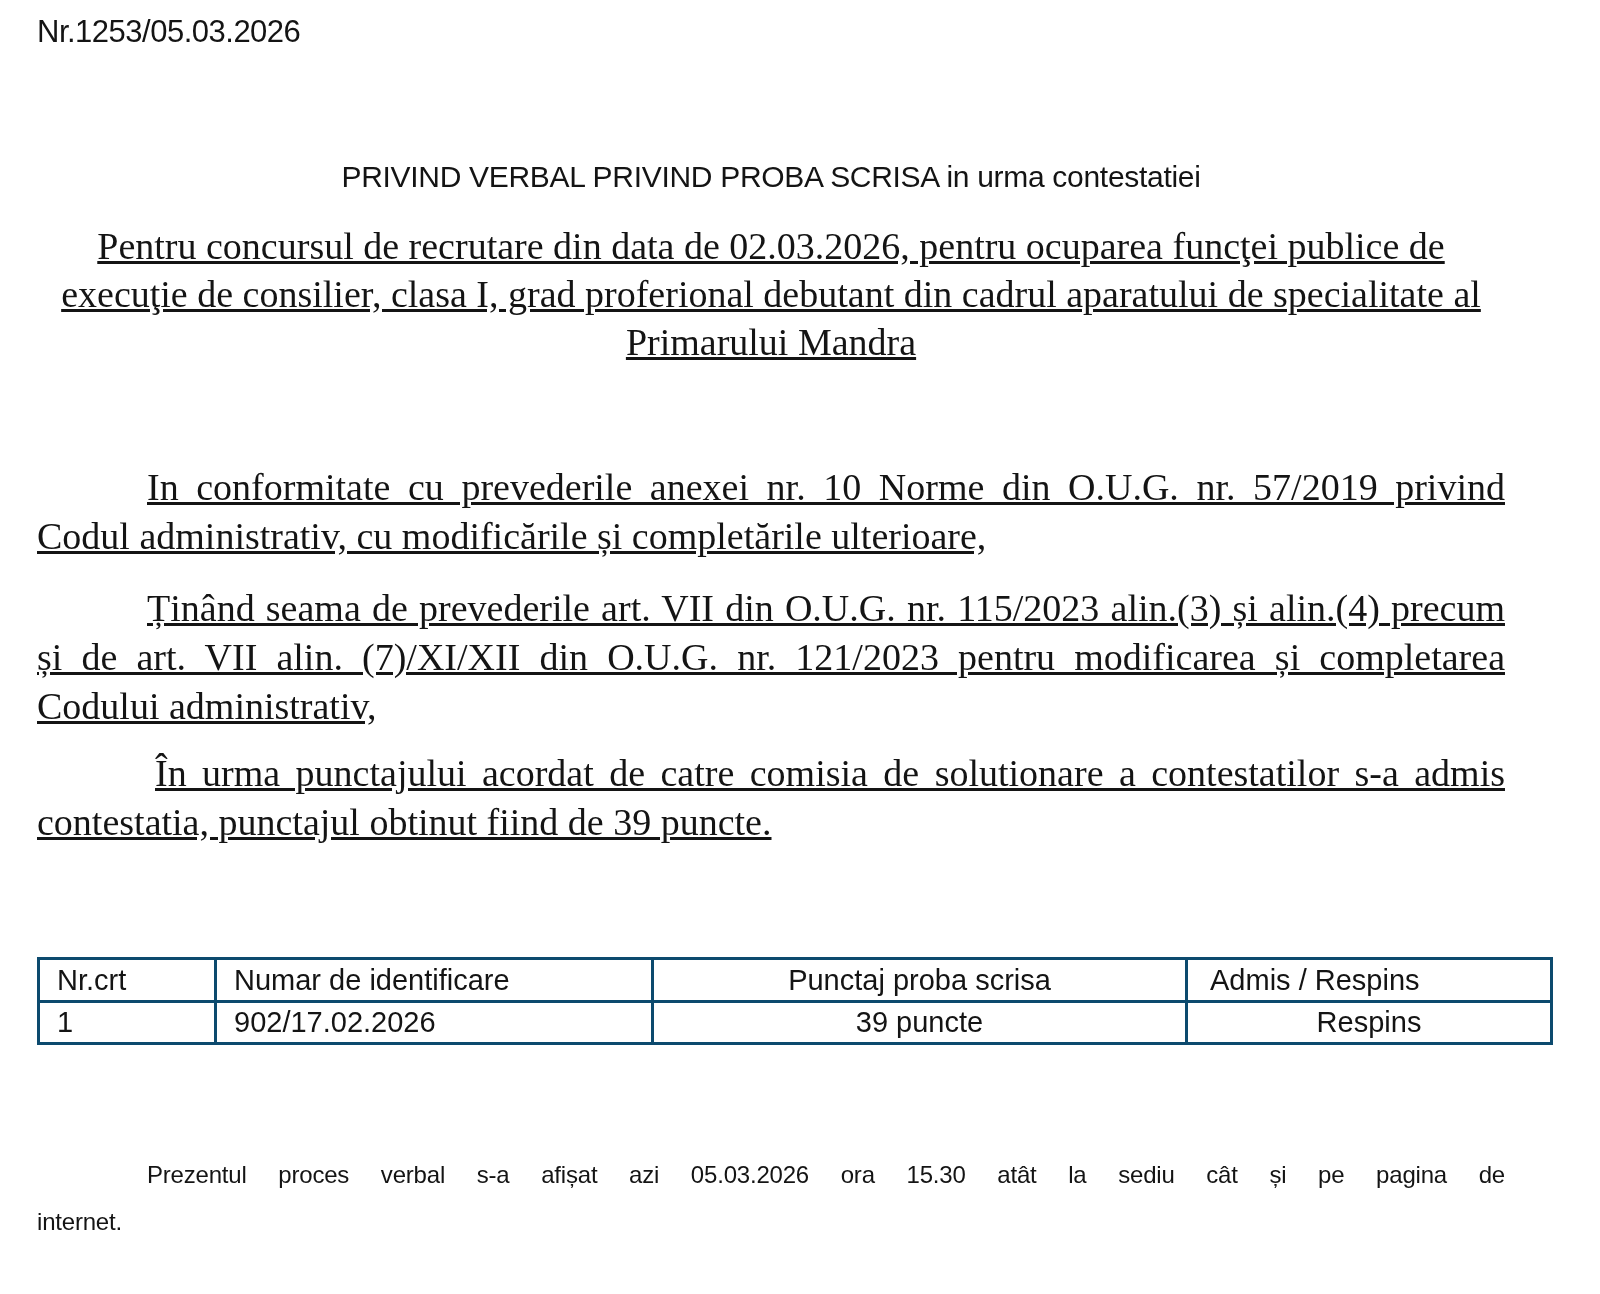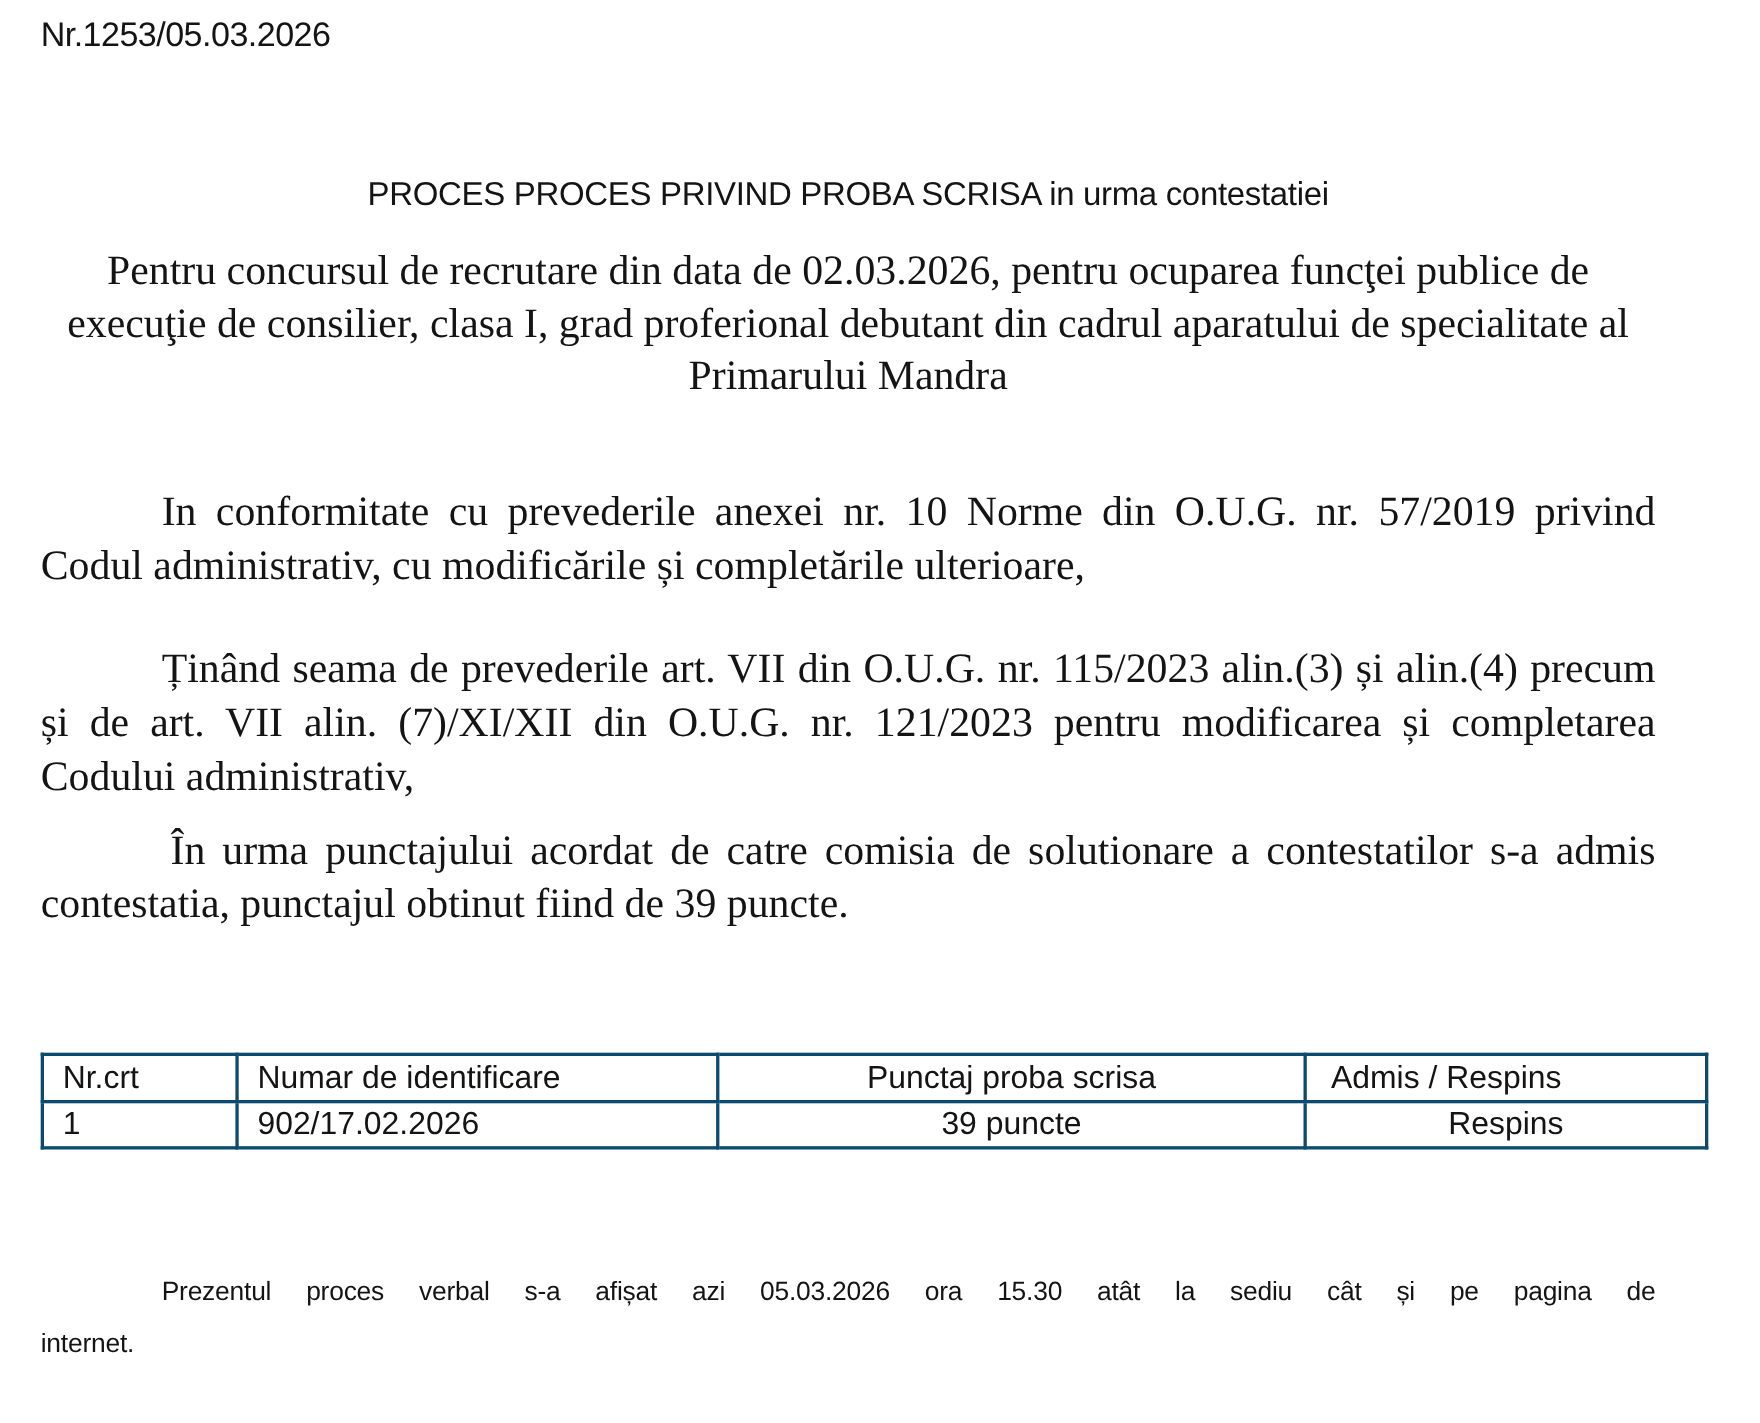--- a/index.html
+++ b/index.html
@@ -9,21 +9,21 @@
   }
   #page {
     position: relative;
     width: 1594px;
     height: 1294px;
     background: #ffffff;
     color: #141414;
     overflow: hidden;
   }
   .sans  { font-family: "Liberation Sans", sans-serif; }
-  .serif { font-family: "Liberation Serif", serif; }
+  .serif { font-family: "Liberation Serif", serif; text-decoration: underline; }
 
   .abs { position: absolute; }
 
   #ref-number {
     left: 37px; top: 12px;
     font-size: 31px;
     line-height: 40px;
     letter-spacing: -0.5px;
   }
   #doc-title {
@@ -48,21 +48,21 @@
 
   .jline {
     text-align: justify;
     text-align-last: justify;
     text-justify: inter-word;
   }
   .jline-first { padding-left: 110px; }
   .lline { text-align: left; text-align-last: left; }
 
   #para-intro  { top: 222px; line-height: 48px; }
-  #para-legal1 { top: 441px; }
+  #para-legal1 { top: 463px; }
   #para-legal2 { top: 584px; }
   #para-result { top: 749px; }
   #para-result .jline-first { padding-left: 118px; }
 
   #score-table {
     left: 37px; top: 957px;
     border-collapse: collapse;
     font-family: "Liberation Sans", sans-serif;
     font-size: 29px;
     color: #141414;
@@ -89,21 +89,21 @@
     letter-spacing: -0.2px;
   }
 </style>
 </head>
 <body>
 
 <div id="page">
 
   <div id="ref-number" class="abs sans">Nr.1253/05.03.2026</div>
 
-  <div id="doc-title" class="abs sans">PROCES PROCES PRIVIND PROBA SCRISA in urma contestatiei</div>
+  <div id="doc-title" class="abs sans">PRIVIND VERBAL PRIVIND PROBA SCRISA in urma contestatiei</div>
 
   <div id="para-intro" class="abs serif serifpara para centered">
     <div class="line">Pentru concursul de recrutare din data de 02.03.2026, pentru ocuparea funcţei publice de</div>
     <div class="line">execuţie de consilier, clasa I, grad proferional debutant din cadrul aparatului de specialitate al</div>
     <div class="line">Primarului Mandra</div>
   </div>
 
   <div id="para-legal1" class="abs serif serifpara para">
     <div class="line jline jline-first">In conformitate cu prevederile anexei nr. 10 Norme din O.U.G. nr. 57/2019 privind</div>
     <div class="line lline">Codul administrativ, cu modificările și completările ulterioare,</div>

